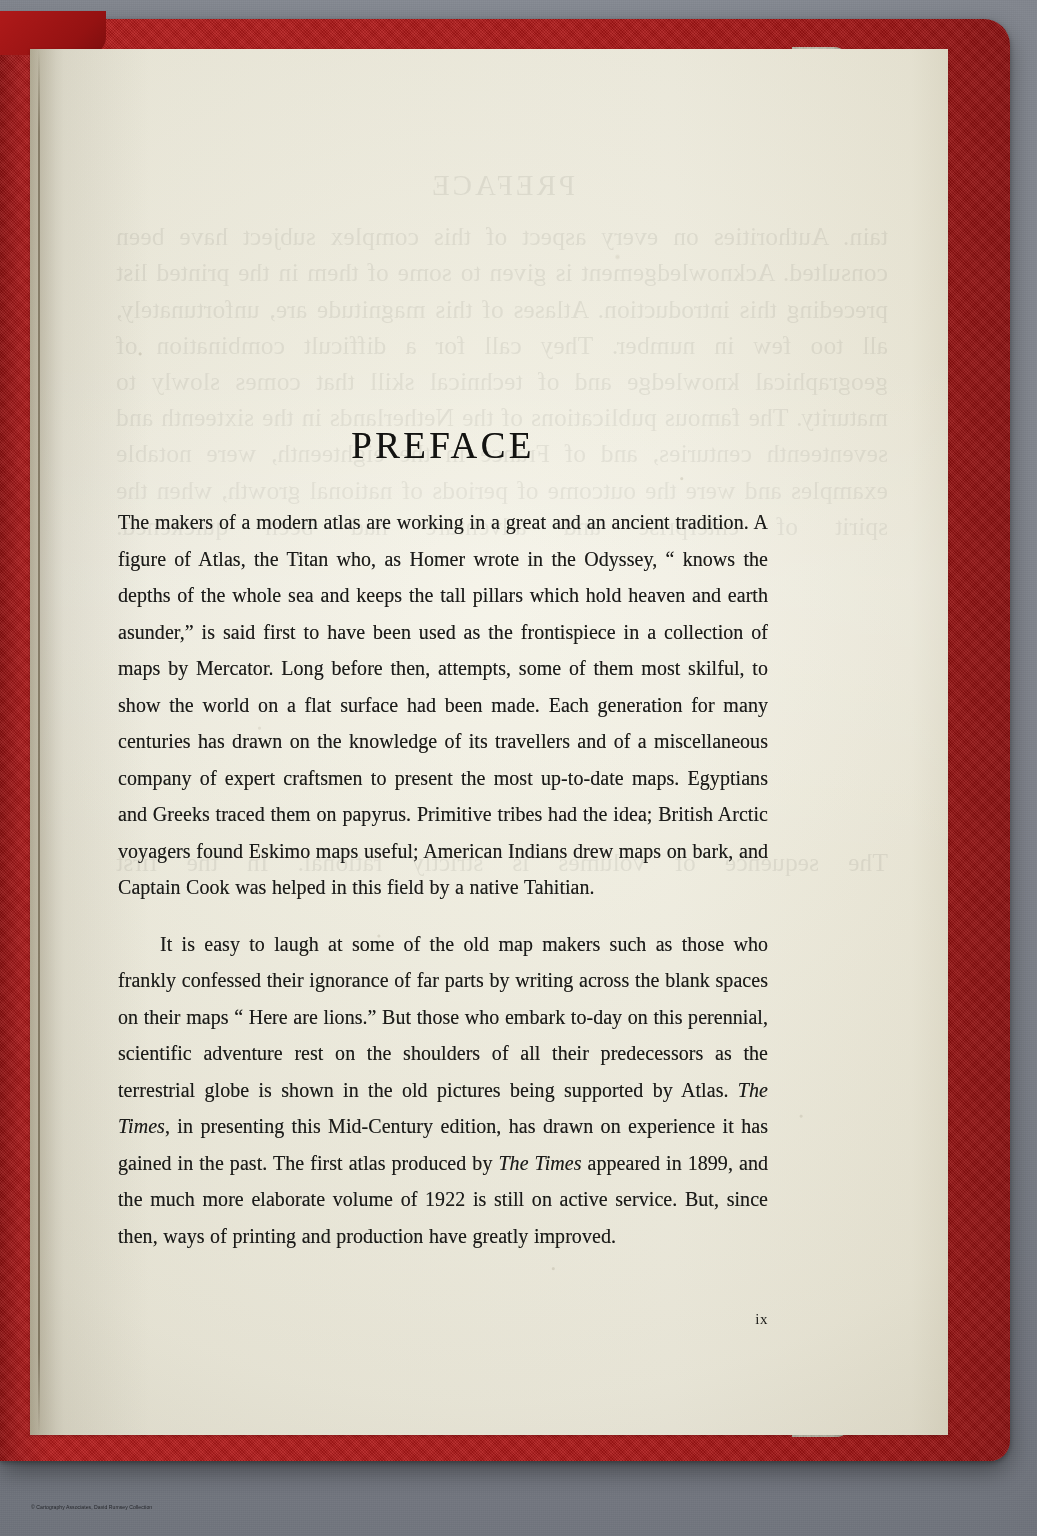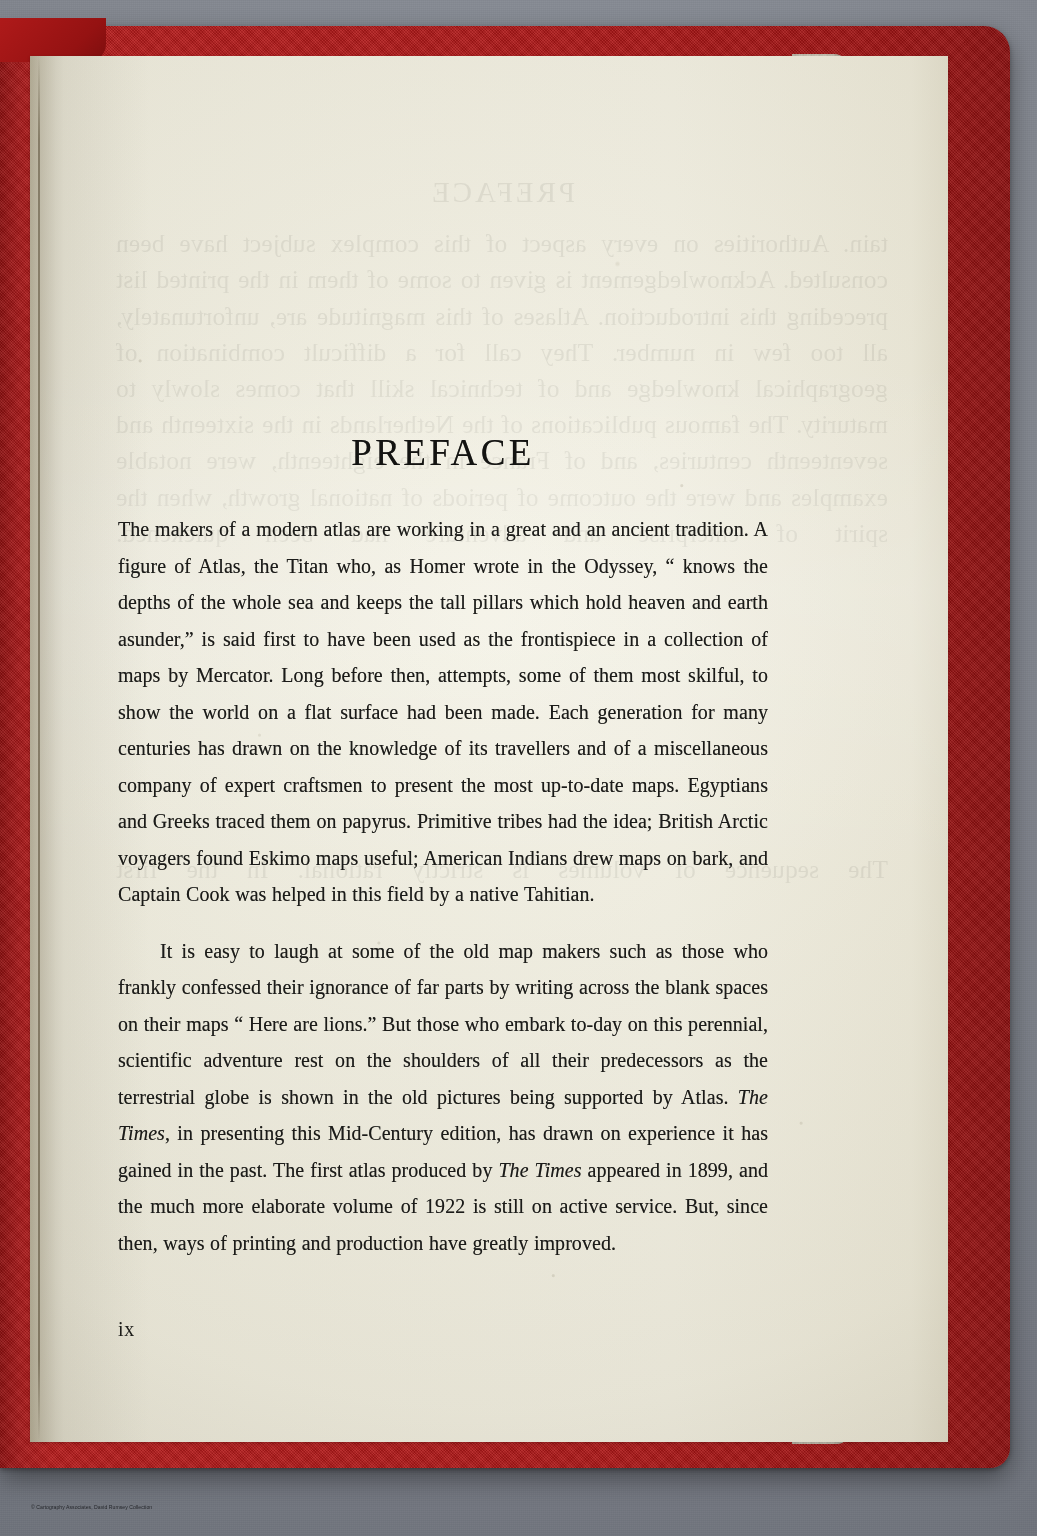--- a/index.html
+++ b/index.html
@@ -32,21 +32,21 @@
     background:
       repeating-linear-gradient(0deg, rgba(255,255,255,.020) 0 1px, rgba(0,0,0,.020) 1px 2px),
       repeating-linear-gradient(90deg, rgba(255,255,255,.016) 0 1px, rgba(0,0,0,.016) 1px 2px);
     opacity:.75;
   }
 
   
   .book {
     position: absolute;
     left: 0px;
-    top: 26px;
+    top: 19px;
     width: 870px;
     height: 1442px;
   }
 
   
   .cover {
     position: absolute;
     left: 0;
     top: 0;
     width: 1010px;
@@ -214,22 +214,22 @@
   }
   .body-par.indent { text-indent: 42px; }
   .body-par em { font-style: italic; }
 
   .folio {
     position: absolute;
     left: 88px;
     width: 650px;
     top: 1262px;
     z-index: 8;
-    text-align: left;
-    font-size: 20px;
+    text-align: right;
+    font-size: 15px;
     letter-spacing: .6px;
     color: #1c1c19;
   }
 
   
   .watermark {
     position: absolute;
     left: 31px;
     top: 1504px;
     z-index: 20;

